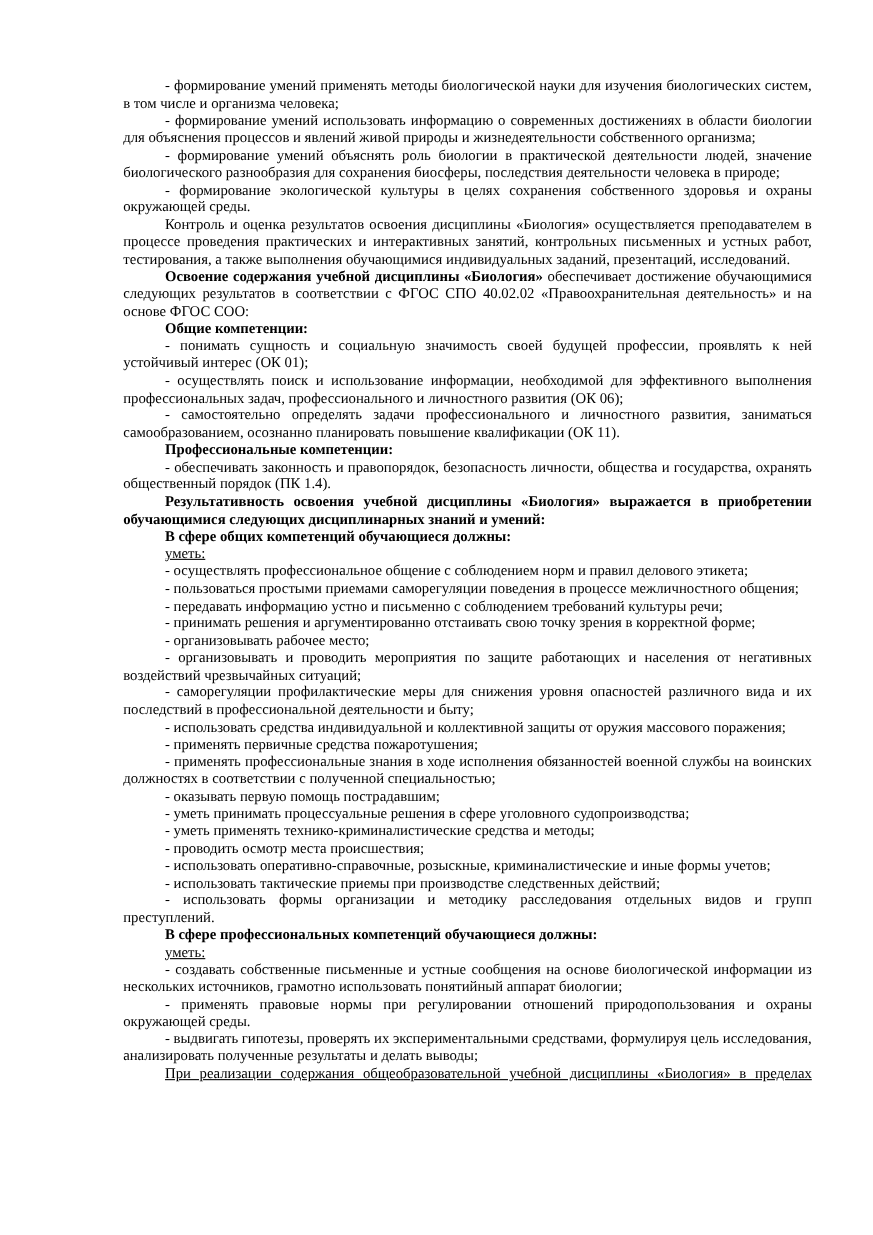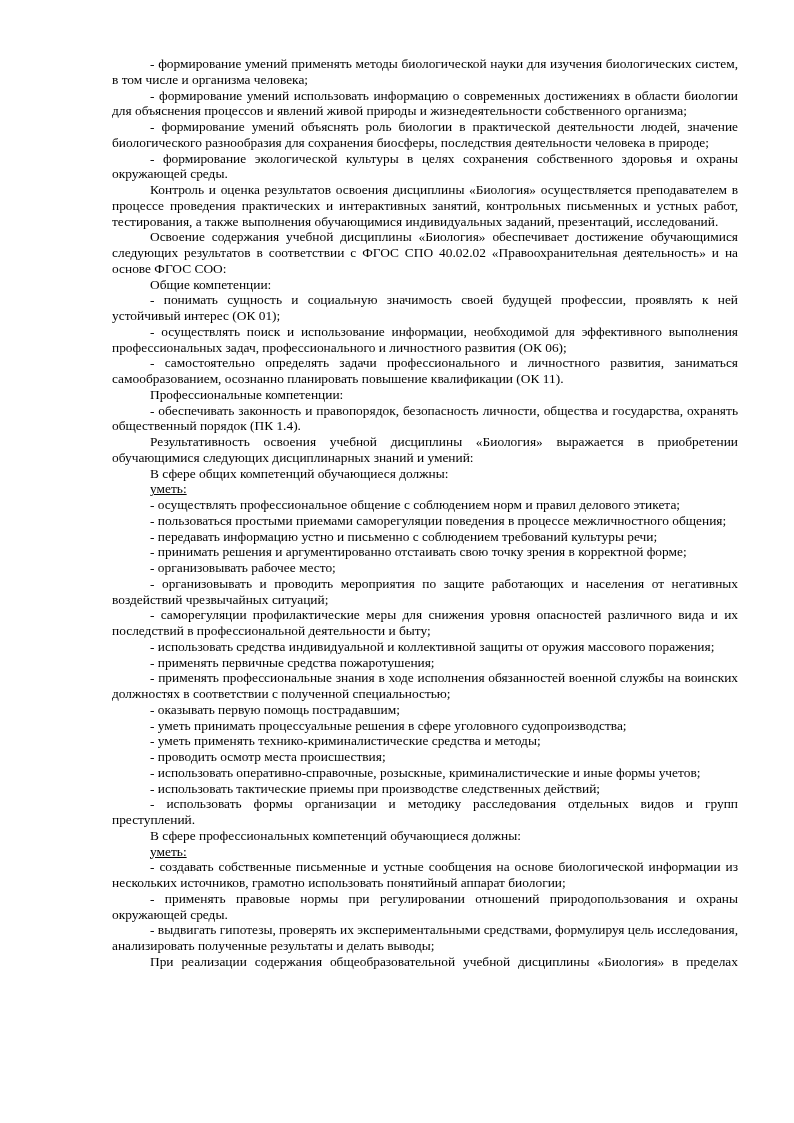--- a/index.html
+++ b/index.html
@@ -1,32 +1,32 @@
 <!DOCTYPE html>
 <html><head>
 <meta charset="utf-8">
 <style>
   html, body { margin: 0; padding: 0; background: #ffffff; }
   body { width: 794px; height: 1123px; overflow: hidden; position: relative; }
   .page {
     position: absolute;
     left: 112px;
-    top: 56px;
+    top: 70px;
     width: 626px;
     font-family: "Liberation Serif", serif;
     font-size: 13.4px;
     line-height: 15.75px;
     color: #000;
   }
   .p {
     margin: 0;
     text-indent: 38px;
     text-align: justify;
   }
-  .b { font-weight: normal; }
+  .b { font-weight: bold; }
   .u { text-decoration: underline; font-weight: normal; }
 </style>
 </head>
 <body>
 
 <div class="page">
   <p class="p">- формирование умений применять методы биологической науки для изучения биологических систем, в том числе и организма человека;</p>
   <p class="p">- формирование умений использовать информацию о современных достижениях в области биологии для объяснения процессов и явлений живой природы и жизнедеятельности собственного организма;</p>
   <p class="p">- формирование умений объяснять роль биологии в практической деятельности людей, значение биологического разнообразия для сохранения биосферы, последствия деятельности человека в природе;</p>
   <p class="p">- формирование экологической культуры в целях сохранения собственного здоровья и охраны окружающей среды.</p>
@@ -56,14 +56,14 @@
   <p class="p">- уметь применять технико-криминалистические средства и методы;</p>
   <p class="p">- проводить осмотр места происшествия;</p>
   <p class="p">- использовать оперативно-справочные, розыскные, криминалистические и иные формы учетов;</p>
   <p class="p">- использовать тактические приемы при производстве следственных действий;</p>
   <p class="p">- использовать формы организации и методику расследования отдельных видов и групп преступлений.</p>
   <p class="p b">В сфере профессиональных компетенций обучающиеся должны:</p>
   <p class="p u">уметь:</p>
   <p class="p">- создавать собственные письменные и устные сообщения на основе биологической информации из нескольких источников, грамотно использовать понятийный аппарат биологии;</p>
   <p class="p">- применять правовые нормы при регулировании отношений природопользования и охраны окружающей среды.</p>
   <p class="p">- выдвигать гипотезы, проверять их экспериментальными средствами, формулируя цель исследования, анализировать полученные результаты и делать выводы;</p>
-  <p class="p" style="text-align-last: justify;">При реализации содержания общеобразовательной учебной дисциплины «Биология» в пределах</p>
+  <p class="p" style="text-align-last: justify; text-decoration: underline;">При реализации содержания общеобразовательной учебной дисциплины «Биология» в пределах</p>
 </div>
 
 </body></html>

